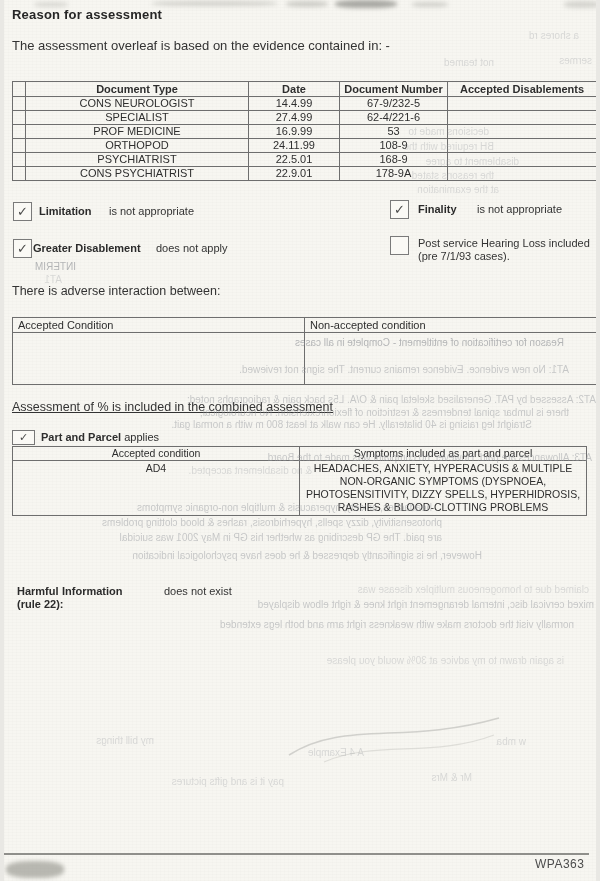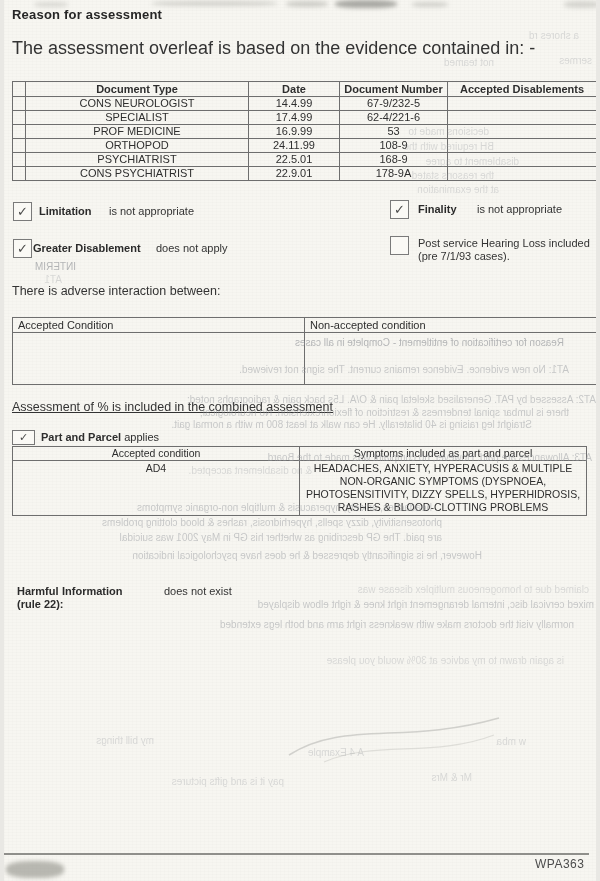--- a/index.html
+++ b/index.html
@@ -5,21 +5,21 @@
   html,body{margin:0;padding:0;background:#e9e8e4;}
   .page{
     position:relative;width:592px;height:881px;margin:0 auto;
     background:#f7f6f1;
     background-image:repeating-linear-gradient(0deg, rgba(90,90,85,0.02) 0 1px, transparent 1px 3px),
                      repeating-linear-gradient(90deg, rgba(90,90,85,0.015) 0 1px, transparent 1px 4px);
     font-family:"Liberation Sans", sans-serif;color:#2e2e2e;overflow:hidden;
   }
   .abs{position:absolute;}
   .title{font-size:13px;font-weight:bold;letter-spacing:.2px;color:#262626;}
-  .lead{font-size:18px;color:#333;}
+  .lead{font-size:13px;color:#333;}
   .sect{font-size:12.5px;color:#333;}
   table{border-collapse:collapse;table-layout:fixed;color:#2e2e2e;}
   .evidence{left:8px;top:81px;width:584px;font-size:11px;position:absolute;}
   .evidence th,.evidence td{border:1px solid #6e6e6e;padding:0;height:13px;line-height:13px;text-align:center;overflow:hidden;white-space:nowrap;}
   .evidence th{font-weight:bold;height:14px;}
   .adverse{left:8px;top:317px;width:584px;font-size:11px;position:absolute;}
   .adverse td{border:1px solid #6e6e6e;padding:0 0 0 5px;text-align:left;overflow:hidden;}
   .adverse .hdr td{height:14px;line-height:14px;}
   .adverse .body td{height:51px;}
   .pptable{left:8px;top:446px;width:574px;font-size:10.5px;position:absolute;}
@@ -85,21 +85,21 @@
     <tr>
           <td></td>
           <td>CONS NEUROLOGIST</td>
           <td>14.4.99</td>
           <td>67-9/232-5</td>
           <td></td>
         </tr>
     <tr>
           <td></td>
           <td>SPECIALIST</td>
-          <td>17.4.99</td>
+          <td>27.4.99</td>
           <td>62-4/221-6</td>
           <td></td>
         </tr>
     <tr>
           <td></td>
           <td>PROF MEDICINE</td>
           <td>16.9.99</td>
           <td>53</td>
           <td></td>
         </tr>

